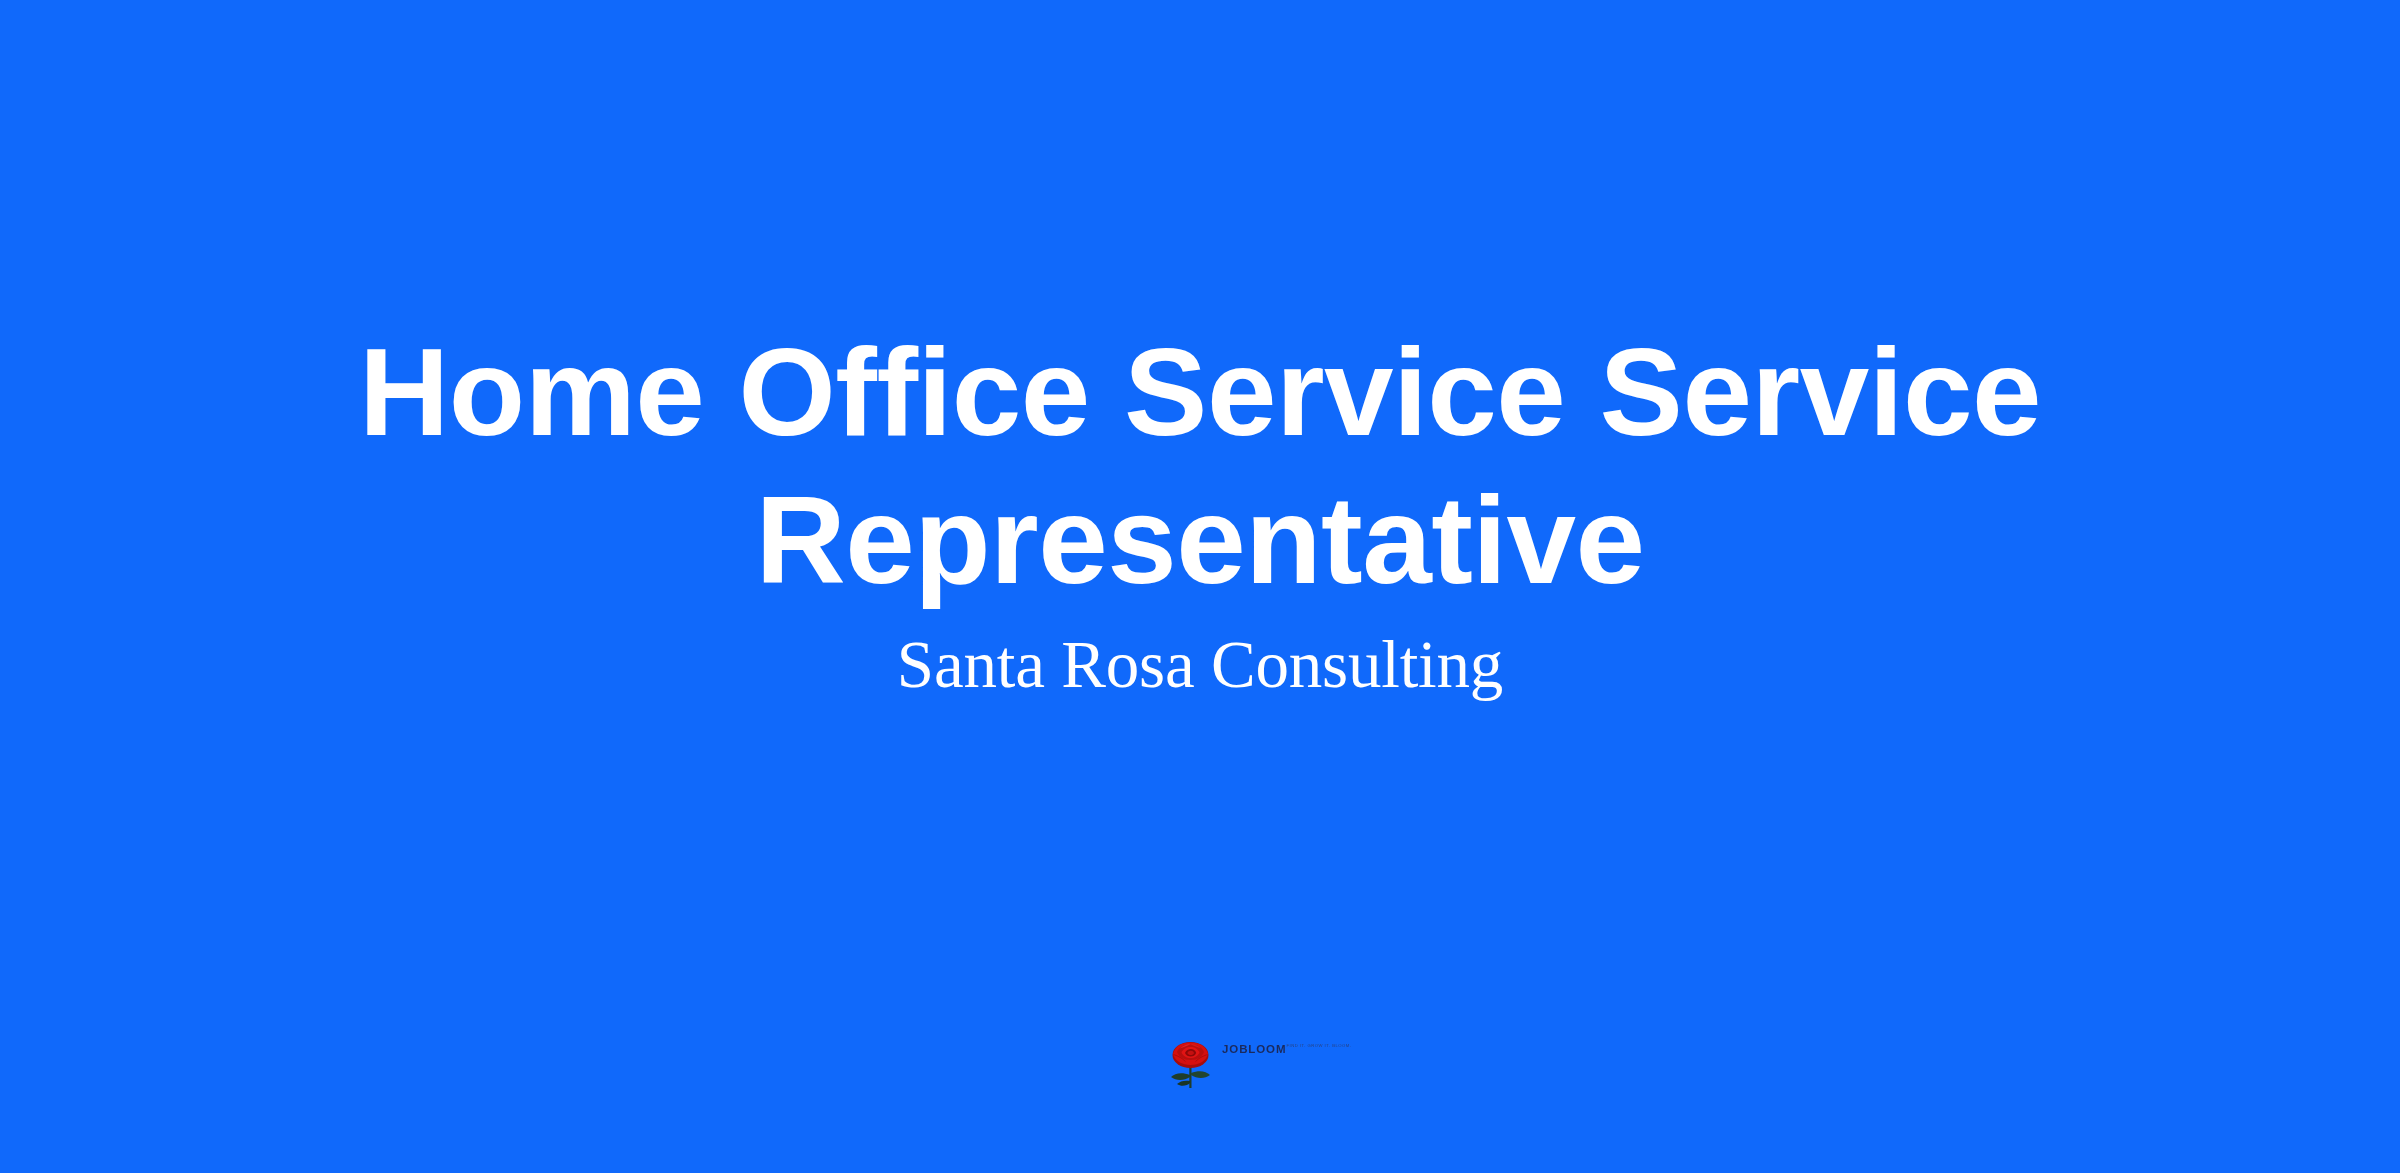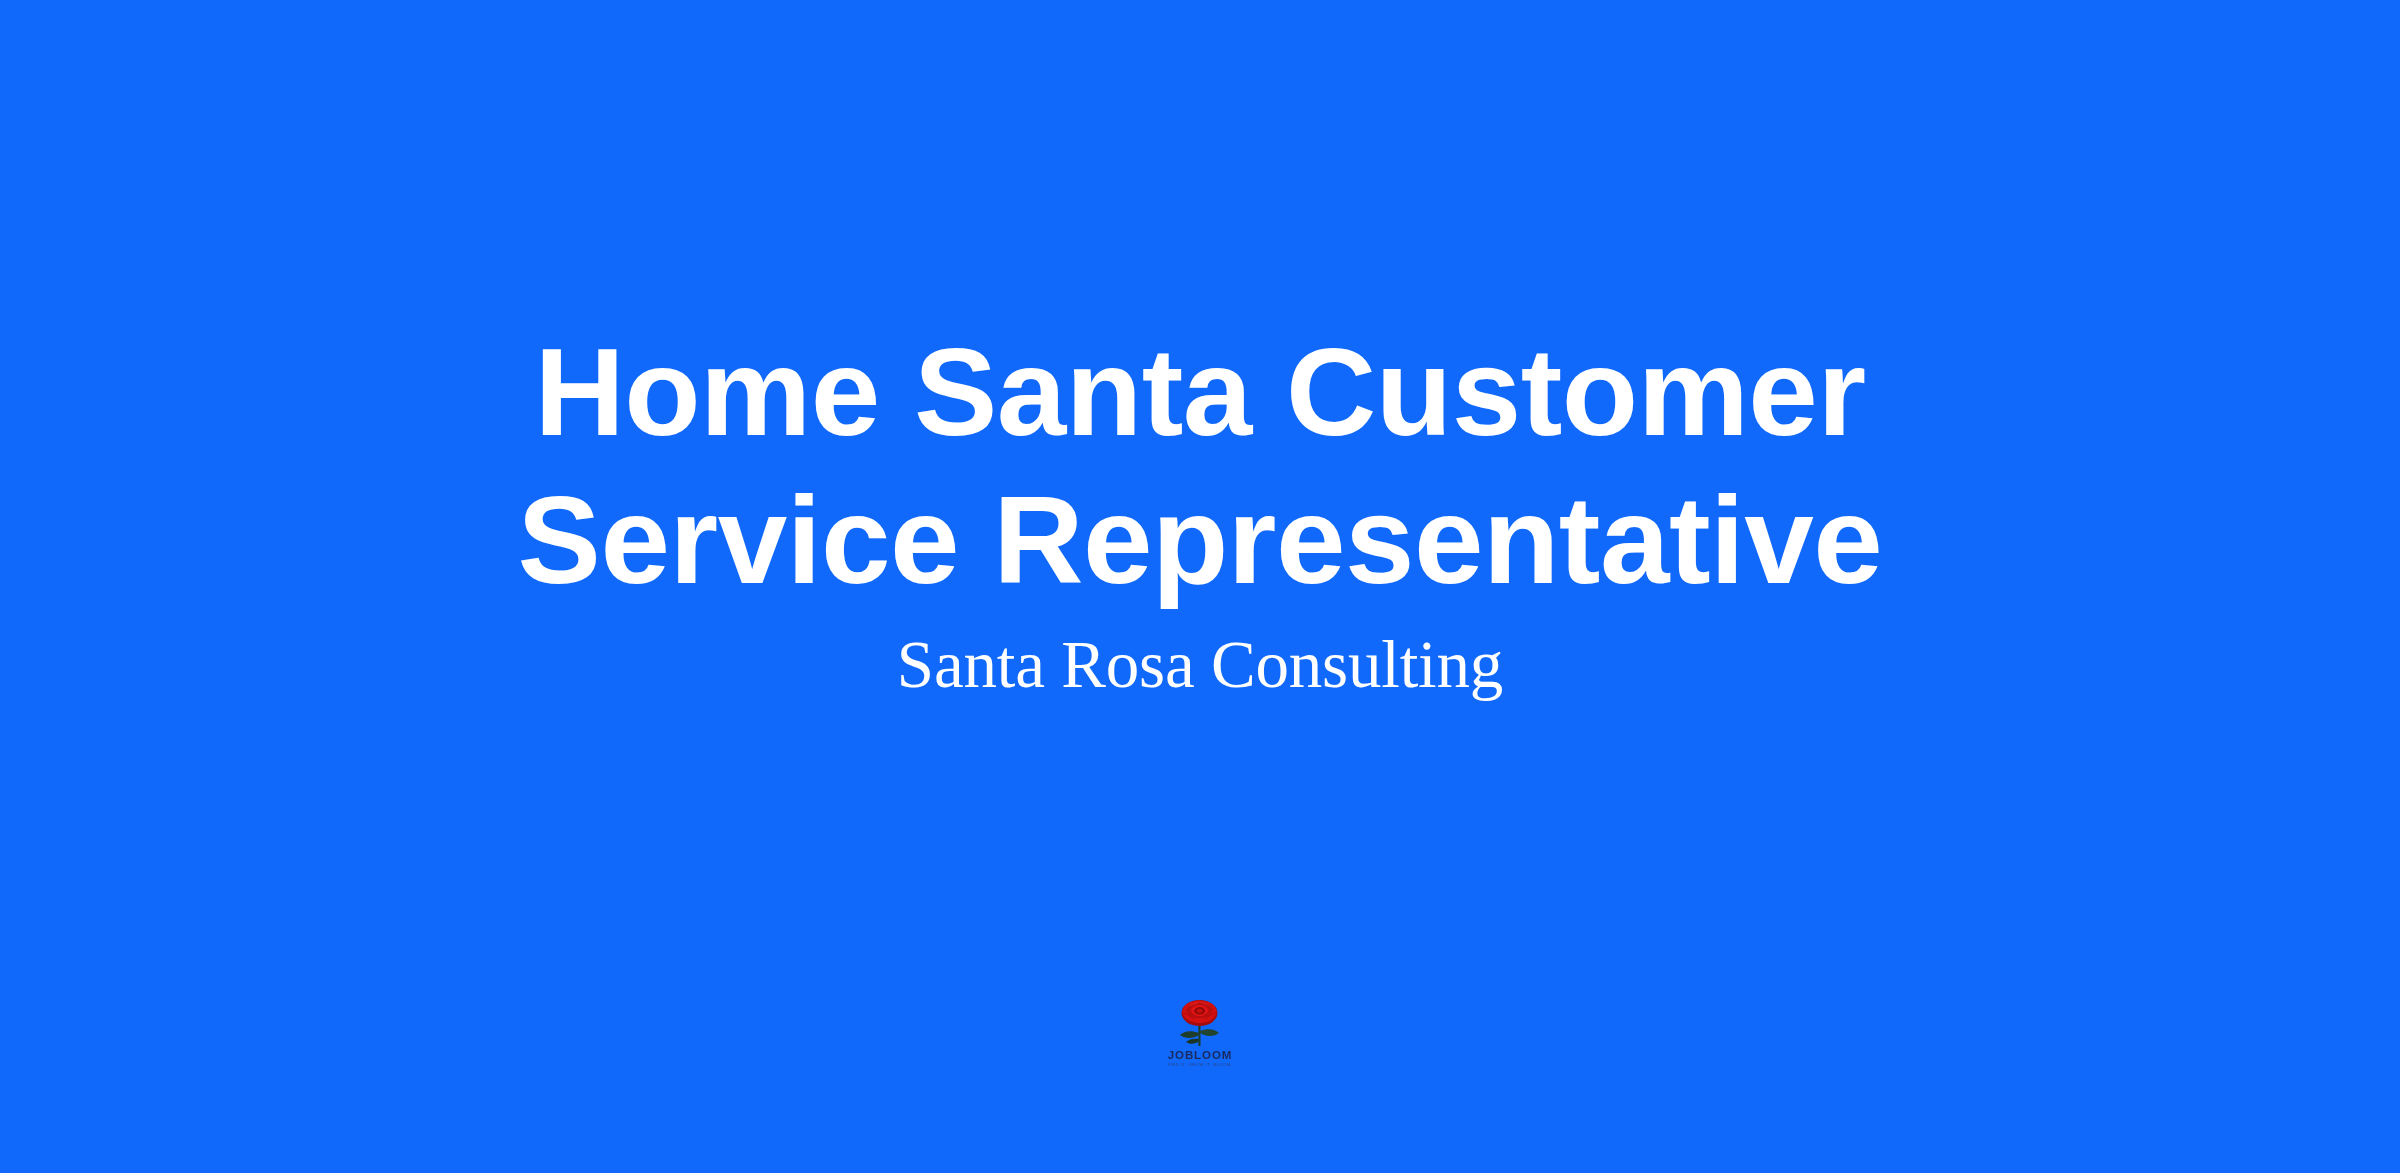--- a/index.html
+++ b/index.html
@@ -59,25 +59,24 @@
     font-size: 67px;
     line-height: 84px;
     letter-spacing: -0.2px;
   }
 
   
   .logo {
     position: absolute;
     left: 50%;
     transform: translateX(-50%);
-    top: 1000px;
+    top: 1042px;
     width: 80px;
     display: flex;
-    flex-direction: column;
-    align-items: center;
+    flex-direction: row;
   }
 
   .logo-mark {
     width: 62px;
     height: 48px;
     display: block;
   }
 
   .logo-wordmark {
     margin-top: 1px;
@@ -101,21 +100,21 @@
     white-space: nowrap;
     opacity: 0.9;
   }
 </style>
 </head>
 <body>
 
 <div class="slide">
 
   <div class="title-block">
-    <h1 class="job-title">Home Santa Customer Service Representative</h1>
+    <h1 class="job-title">Home Office Service Service Representative</h1>
     <div class="company-name">Santa Rosa Consulting</div>
   </div>
 
   <div class="logo">
     <span class="logo-mark">
       <svg viewBox="0 0 62 48" width="62" height="48" aria-hidden="true">
 
         <path d="M30.4 23 L30.4 46" stroke="#1f3d2b" stroke-width="2.2" fill="none"></path>
 
         <path d="M30 33 C22 30 15 31 11 35 C16 39 24 39 30 35 Z" fill="#1f3d2b"></path>

